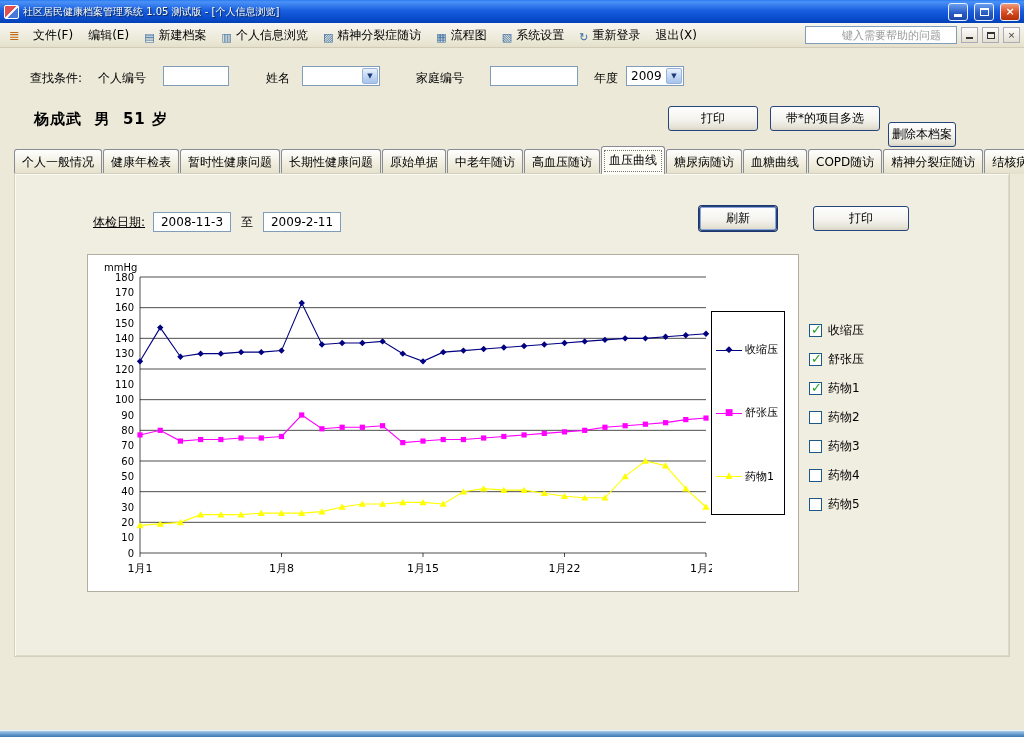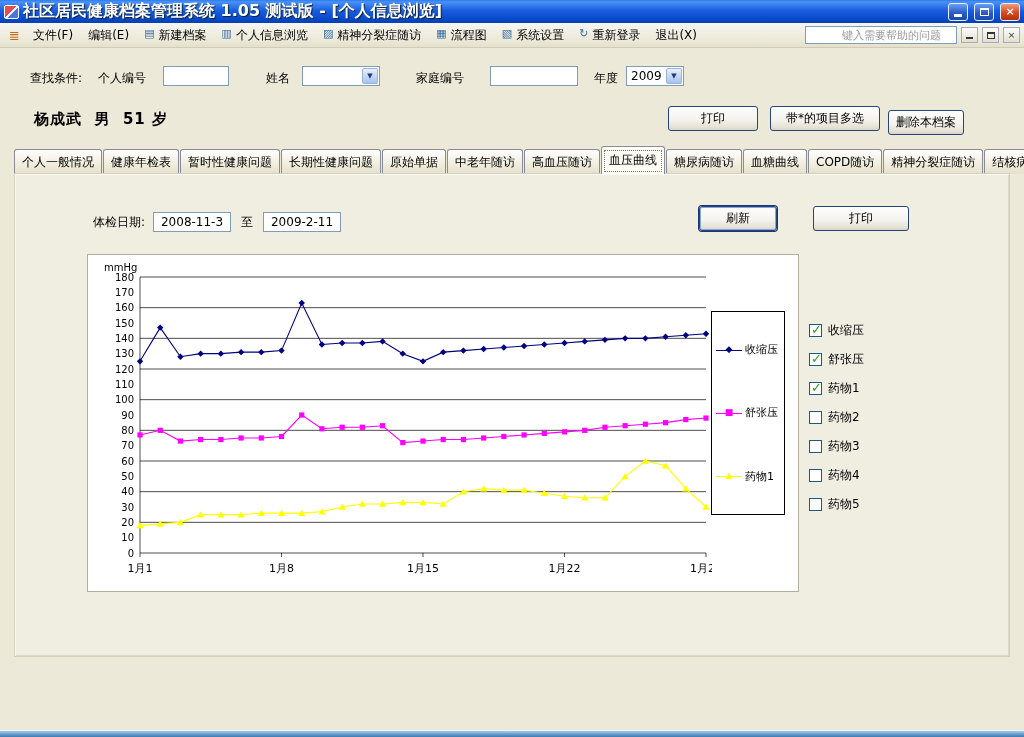--- a/index.html
+++ b/index.html
@@ -16,21 +16,21 @@
     position:absolute; top:0; left:0; width:1024px; height:23px;
     background:linear-gradient(180deg,#2a7af0 0%,#4a92f6 8%,#1a5fe0 45%,#0b4ed0 75%,#0440b4 100%);
     display:flex; align-items:center; padding:0 4px; gap:4px;
   }
   .app-icon {
     width:15px; height:14px; border:1px solid #fff;
     background:linear-gradient(135deg,#e05050 0 45%,#f0f0ff 45% 60%,#4a78d8 60% 100%);
     border-radius:2px; flex:0 0 auto;
   }
   .title-text {
-    flex:1; color:#fff; font-weight:bold; font-size:16px;
+    flex:1; color:#fff; font-weight:normal; font-size:10px;
     text-shadow:1px 1px 1px #123; white-space:nowrap; overflow:hidden;
   }
   .tb-btn {
     width:20px; height:18px; border-radius:3px; border:1px solid #e8f0ff;
     background:linear-gradient(180deg,#6aa0f0,#2a5cc8 55%,#1c48a8);
     display:flex; align-items:center; justify-content:center;
     color:#fff; font-size:11px; font-weight:bold; margin-left:2px; cursor:pointer;
   }
   .tb-btn.close { background:linear-gradient(180deg,#f09a7a,#d84a20 55%,#b23008); }
   .glyph-min { width:8px; height:3px; background:#fff; align-self:flex-end; margin:0 0 3px 0; }
@@ -38,21 +38,21 @@
 
   
   .menubar {
     position:absolute; top:23px; left:0; width:1024px; height:25px;
     background:linear-gradient(180deg,#f7f6f1,#ece9d8 70%,#e4e0cc);
     border-bottom:1px solid #d0ccb8;
     display:flex; align-items:center; padding:0 4px; gap:1px;
   }
   .menu-grip { color:#c06a18; font-size:13px; padding:0 5px; }
   .menu-item {
-    display:flex; align-items:flex-start; gap:4px;
+    display:flex; align-items:flex-end; gap:4px;
     padding:3px 7px; cursor:pointer; white-space:nowrap;
   }
   .mi-icon { font-size:11px; color:#3a6ea5; }
   .help-box {
     margin-left:auto; width:152px; height:18px;
     border:1px solid #7f9db9; background:#fff; display:flex; align-items:center;padding-left:32px;
   }
   .help-box input {
     border:none; outline:none; width:100%; height:100%; padding:0 4px;
     font-family:inherit; font-size:11px; color:#333;
@@ -115,21 +115,21 @@
   }
 
   
   .panel {
     position:absolute; top:173px; left:14px; width:996px; height:484px;
     background:#f0eee1; border:1px solid #d4d0bc;
     box-shadow:inset 1px 1px 0 #fbfaf4, inset -1px -1px 0 #ddd9c6;
     z-index:2;
   }
   .date-row { position:absolute; top:38px; left:78px; display:flex; align-items:center; }
-  .date-row .lbl { margin-right:8px; }
+  .date-row .lbl { margin-right:8px;text-decoration:underline; }
   .date-input {
     width:78px; height:20px; border:1px solid #7f9db9; background:#fff;
     font-family:inherit; font-size:12px; text-align:center; margin-right:10px;
   }
   .date-row .to { margin-right:10px; }
 
   .chart-white-box {
     position:absolute; left:72px; top:80px; width:712px; height:338px;
     background:#fff; border:1px solid #b2afa0;
   }
@@ -251,21 +251,21 @@
     <span class="arrow">▼</span>
   </span>
 </div>
 
 <div class="person-row">
   <span class="person-name">
     <span>杨成武</span>&nbsp;&nbsp;<span>男</span>&nbsp;&nbsp;<span>51</span>&nbsp;<span>岁</span>
   </span>
   <button class="xp-btn" style="left:668px;width:90px;top:0">打印</button>
   <button class="xp-btn" style="left:770px;width:110px;top:0">带*的项目多选</button>
-  <button class="xp-btn" style="left:888px;width:76px;top:4px">删除本档案</button>
+  <button class="xp-btn" style="left:888px;width:68px;top:16px">删除本档案</button>
 </div>
 
 <div class="tabs">
   <div class="tab">
       <span>个人一般情况</span>
     </div>
   <div class="tab">
       <span>健康年检表</span>
     </div>
   <div class="tab">

